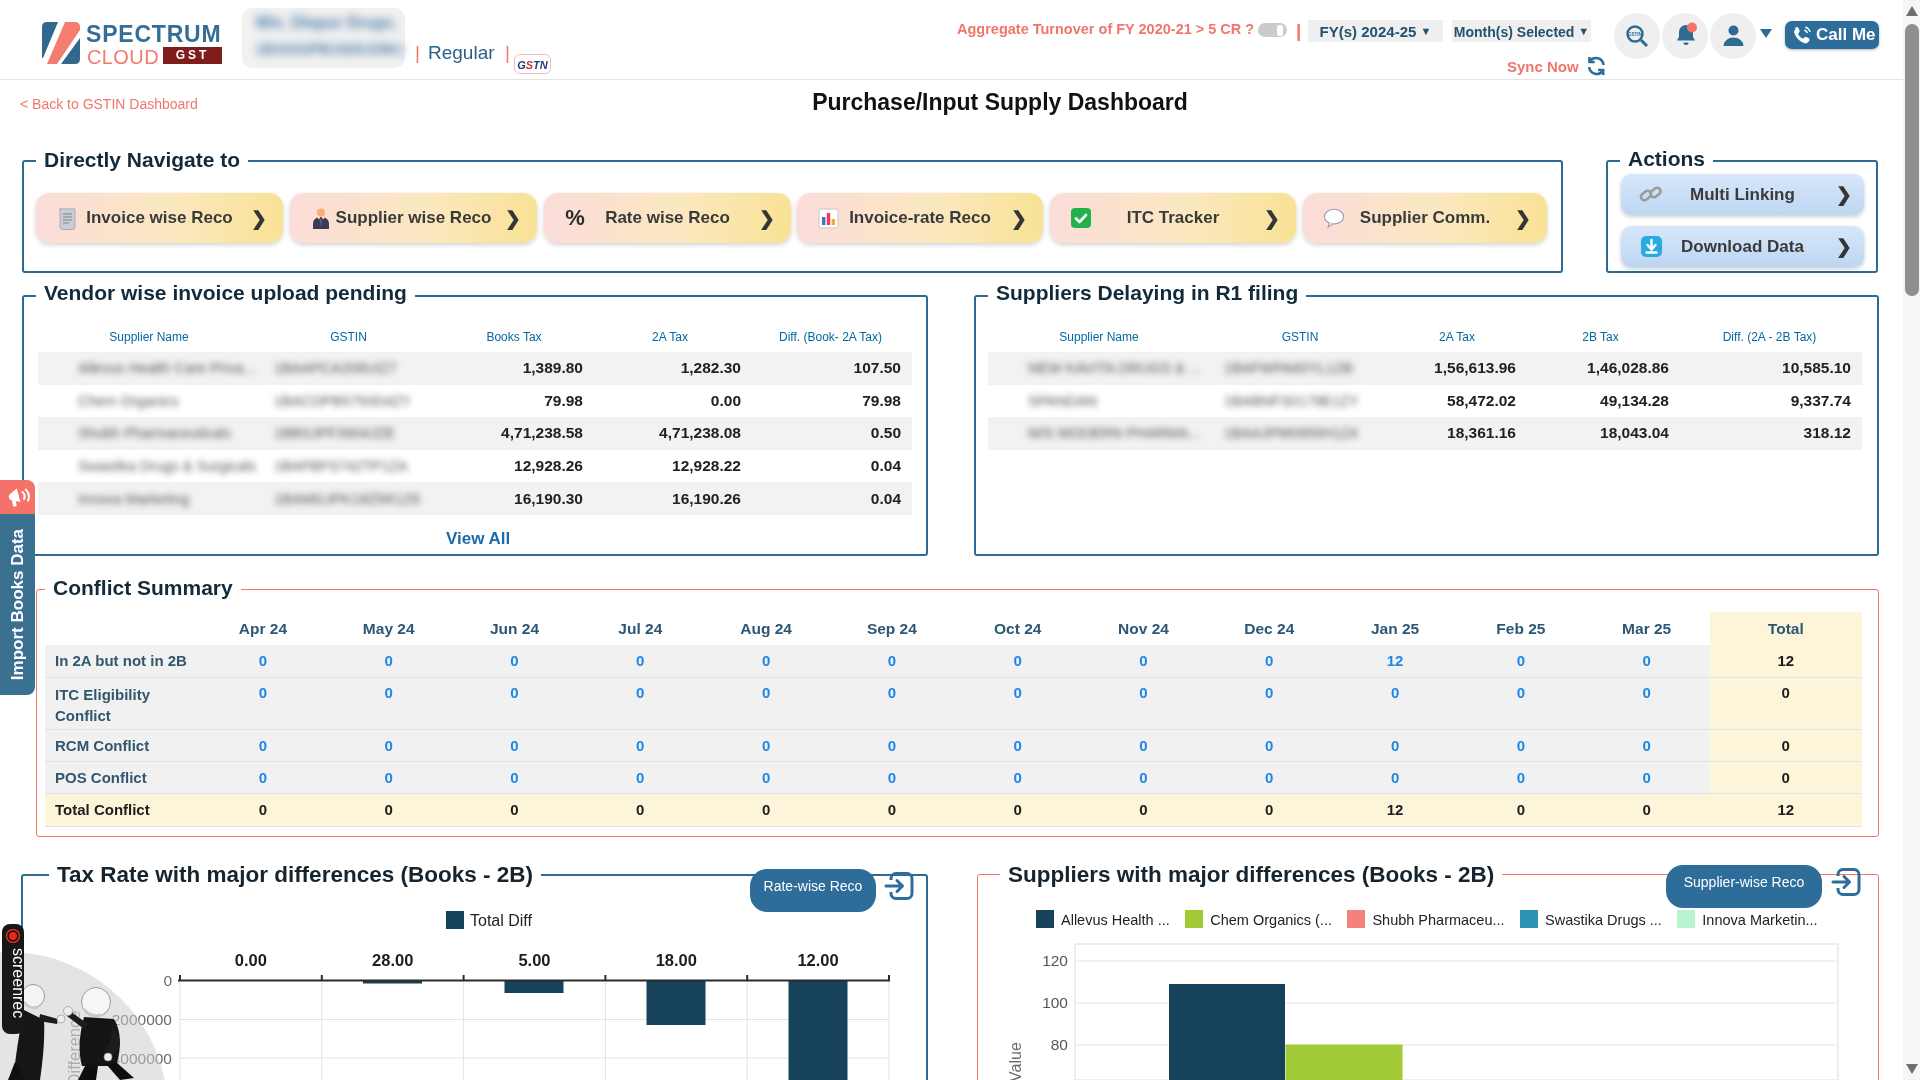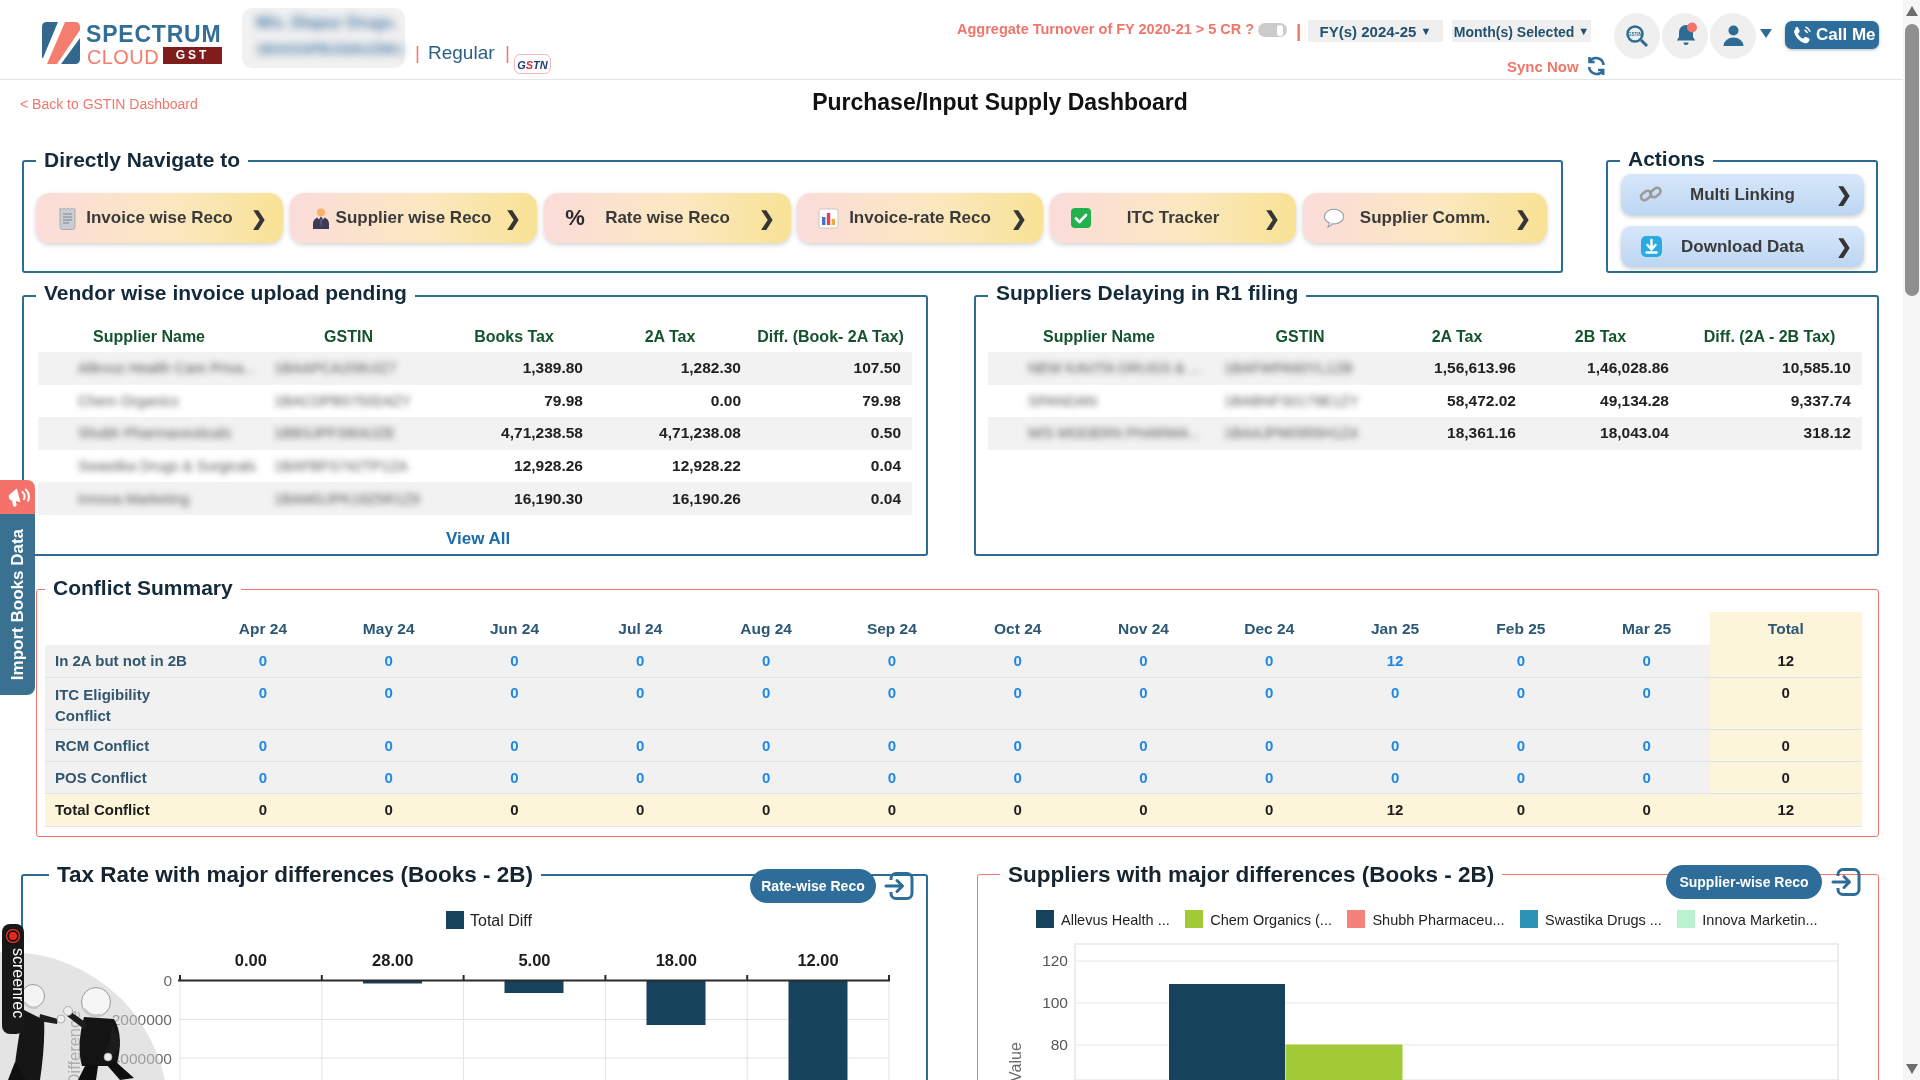--- a/index.html
+++ b/index.html
@@ -10,35 +10,35 @@
 .fs.red{border-color:#f0756b;border-width:1.5px}
 .leg{position:absolute;background:#fff;padding:0 8px;font-weight:700;color:#132a3a;white-space:nowrap}
 .nbtn{position:absolute;top:193px;height:50px;border-radius:14px;background:linear-gradient(90deg,#fbdcda 0%,#fbe8c0 55%,#f8e295 100%);box-shadow:0 2px 5px rgba(0,0,0,.18);display:flex;align-items:center}
 .nbtn .ic{position:absolute;left:20px;width:22px;height:24px;display:flex;align-items:center;justify-content:center}
 .nbtn .tx{width:100%;text-align:center;font-weight:700;font-size:17px;color:#3a3a3a}
 .nbtn .ch{position:absolute;right:16px;font-weight:700;font-size:19px;color:#353535}
 .abtn{position:absolute;left:1621px;width:243px;height:41px;border-radius:10px;background:linear-gradient(180deg,#d7e7fa 0%,#bdd6f2 100%);box-shadow:0 2px 4px rgba(0,0,0,.2);display:flex;align-items:center}
 .abtn .tx{width:100%;text-align:center;font-weight:700;font-size:17px;color:#3a3a3a}
 .abtn .ch{position:absolute;right:12px;font-weight:700;font-size:19px;color:#353535}
 table.dt{border-collapse:collapse;table-layout:fixed;width:100%}
-table.dt th{font-weight:700;font-size:16px;color:#14532d;text-align:center;vertical-align:middle}
+table.dt th{font-weight:400;font-size:12px;color:#0369a1;text-align:center;vertical-align:middle}
 table.dt td{font-weight:700;font-size:15.5px;color:#212121;text-align:right;padding-right:8px;vertical-align:middle}
 table.dt td.nm{text-align:left;padding-left:40px;color:#555;font-weight:400;filter:blur(3px);white-space:nowrap;overflow:hidden;font-size:14.5px}
 table.dt td.gs{text-align:left;padding-left:14px;color:#555;font-weight:400;filter:blur(3px);white-space:nowrap;overflow:hidden;font-size:14.5px}
 table.dt tr.g{background:#f2f2f2}
 .blur2{filter:blur(4px)}
 #conf table{border-collapse:collapse;table-layout:fixed;width:100%}
 #conf th{font-weight:700;font-size:15.5px;color:#2c5876;text-align:center;vertical-align:middle}
 #conf tr.dr{background:#f1f1f1}
 #conf td{font-weight:700;font-size:15px;color:#1e88e5;text-align:center;vertical-align:middle;border-bottom:1px solid #dde3e8}
 #conf td.lbl{text-align:left;color:#33576f;padding-left:10px}
 #conf td.tot,#conf th.tot{background:#fdf5da}
 #conf td.tot{color:#1d1d1d}
 #conf tr.last td{background:#fdf5da;color:#1d1d1d}
-.pill{position:absolute;height:34px;line-height:34px;border-radius:17px;background:#2e6d99;color:#fff;font-weight:700;font-size:14px;text-align:center}
+.pill{position:absolute;height:43px;line-height:34px;border-radius:17px;background:#2e6d99;color:#fff;font-weight:400;font-size:14px;text-align:center}
 .lgsq{display:inline-block;width:18px;height:18px;margin-right:7px;vertical-align:-3px}
 .lgit{font-size:14.5px;color:#222;font-weight:400;white-space:nowrap}
 </style>
 </head>
 <body>
 <div id="pg">
 <div class="abs" style="left:0;top:79px;width:1903px;height:1px;background:#e4e4e4"></div>
 
 <svg class="abs" style="left:42px;top:22px" width="38" height="42" viewBox="0 0 38 42">
   <path d="M5,0 H16 L1,36 L0,36 V5 Q0,0 5,0 Z" fill="#33688e"></path>

